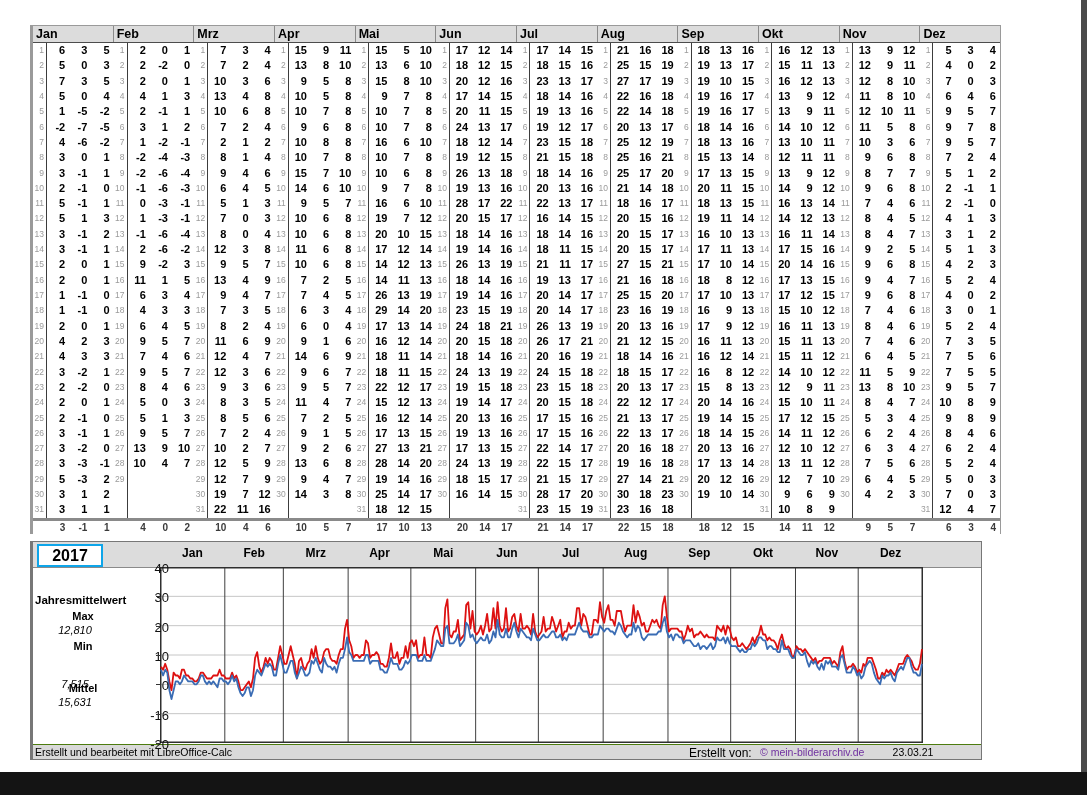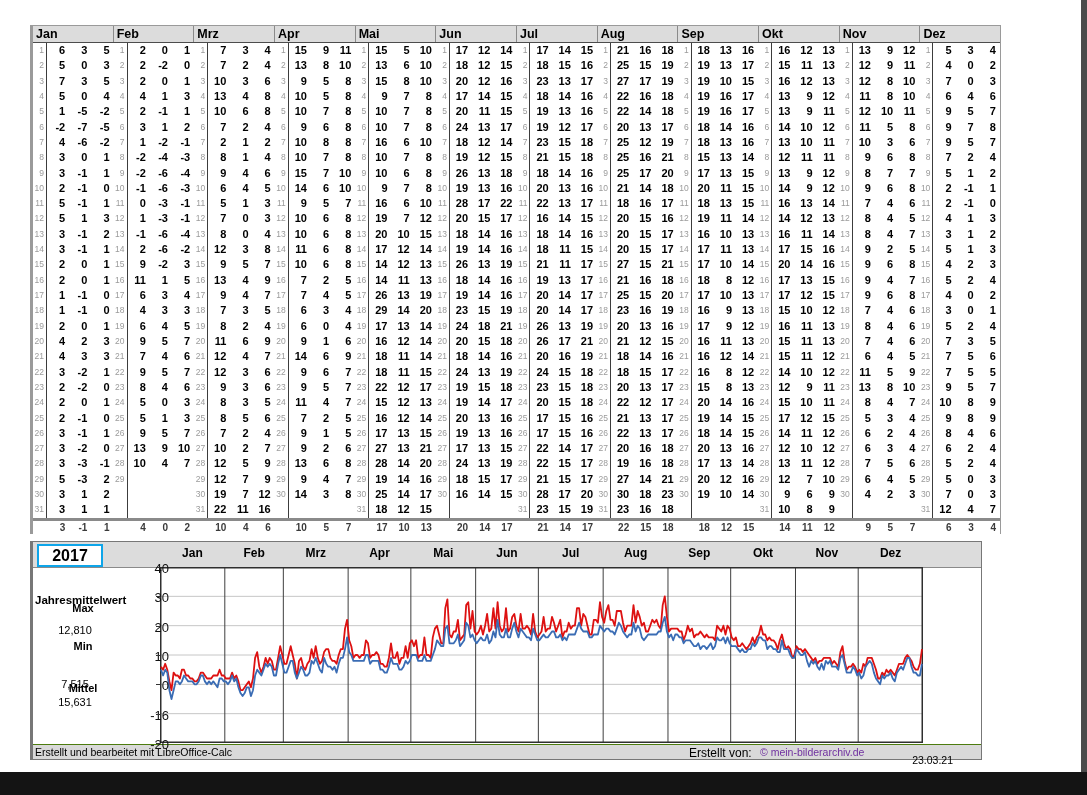--- a/index.html
+++ b/index.html
@@ -25,29 +25,29 @@
 
   
   .chart-section{position:absolute;left:30px;top:541px;width:952px;height:219px;background:#fff;
                  border:1px solid #777;border-left-width:3px;box-sizing:border-box;}
   .cband{position:absolute;left:0;top:0;right:0;height:25px;background:#dcdcdc;border-bottom:1px solid #8a8a8a;}
   .year-box{position:absolute;left:4px;top:2px;width:62px;height:19px;background:#fff;border:2px solid #0ea5e9;
             font-weight:bold;font-size:16px;line-height:19px;text-align:center;}
   .cm-label{position:absolute;top:4px;width:50px;text-align:center;font-weight:bold;font-size:12px;color:#000;}
   .stats-title{position:absolute;left:2px;top:44px;font-weight:bold;font-size:11.5px;margin-top:8px;}
   .stat-label{position:absolute;left:10px;width:80px;text-align:center;font-weight:bold;font-size:11px;}
-  .stat-value{position:absolute;left:2px;width:80px;text-align:center;font-size:11px;}
+  .stat-value{position:absolute;left:2px;width:80px;text-align:center;font-size:11px;font-style:italic;}
   .plot-wrap{position:absolute;left:127px;top:25px;width:763px;height:176px;}
   .ylab{position:absolute;left:98px;width:38px;text-align:right;font-size:13px;color:#111;}
   .ytick{position:absolute;left:123px;width:4px;height:1px;background:#333;}
   .cfooter{position:absolute;left:0;right:0;bottom:0;height:14px;background:#d9d9d9;border-top:1px solid #4d7c0f;text-decoration:underline;}
   .cf-left{position:absolute;left:2px;top:1px;font-size:10.5px;color:#000;}
   .cf-by{position:absolute;left:656px;top:1px;font-size:12px;color:#000;}
   .cf-link{position:absolute;left:727px;top:1px;font-size:10.5px;text-decoration:none;}
-  .cf-date{position:absolute;left:840px;top:1px;width:80px;text-align:right;font-size:10.5px;color:#000;margin-top:8px;}
+  .cf-date{position:absolute;left:840px;top:1px;width:80px;text-align:center;font-size:10.5px;color:#000;}
 </style>
 </head>
 <body>
 
 <div class="page">
 
   <div class="ttable">
     <div class="hband">
         <div class="hcell">Jan</div>
         <div class="hcell hb">Feb</div>
@@ -1672,21 +1672,21 @@
           </div>
         </div>
       </div>
   </div>
 
   <div class="chart-section">
     <div class="cband"></div>
     <div class="year-box">2017</div>
     <div class="stats-title">Jahresmittelwert</div>
 
-    <div class="stat-label" style="top:60px">Max</div>
+    <div class="stat-label" style="top:68px">Max</div>
     <div class="stat-value" style="top:82px">12,810</div>
     <div class="stat-label" style="top:98px">Min</div>
     <div class="stat-value" style="top:136px">7,515</div>
     <div class="stat-label" style="top:140px">Mittel</div>
     <div class="stat-value" style="top:154px">15,631</div>
 
     <div class="plot-wrap">
       <svg width="763" height="176" viewBox="0 0 763 176" xmlns="http://www.w3.org/2000/svg">
           <line x1="0" y1="29.333333333333332" x2="763" y2="29.333333333333332" stroke="#c6c6c6" stroke-width="1"></line>
           <line x1="0" y1="58.666666666666664" x2="763" y2="58.666666666666664" stroke="#c6c6c6" stroke-width="1"></line>

